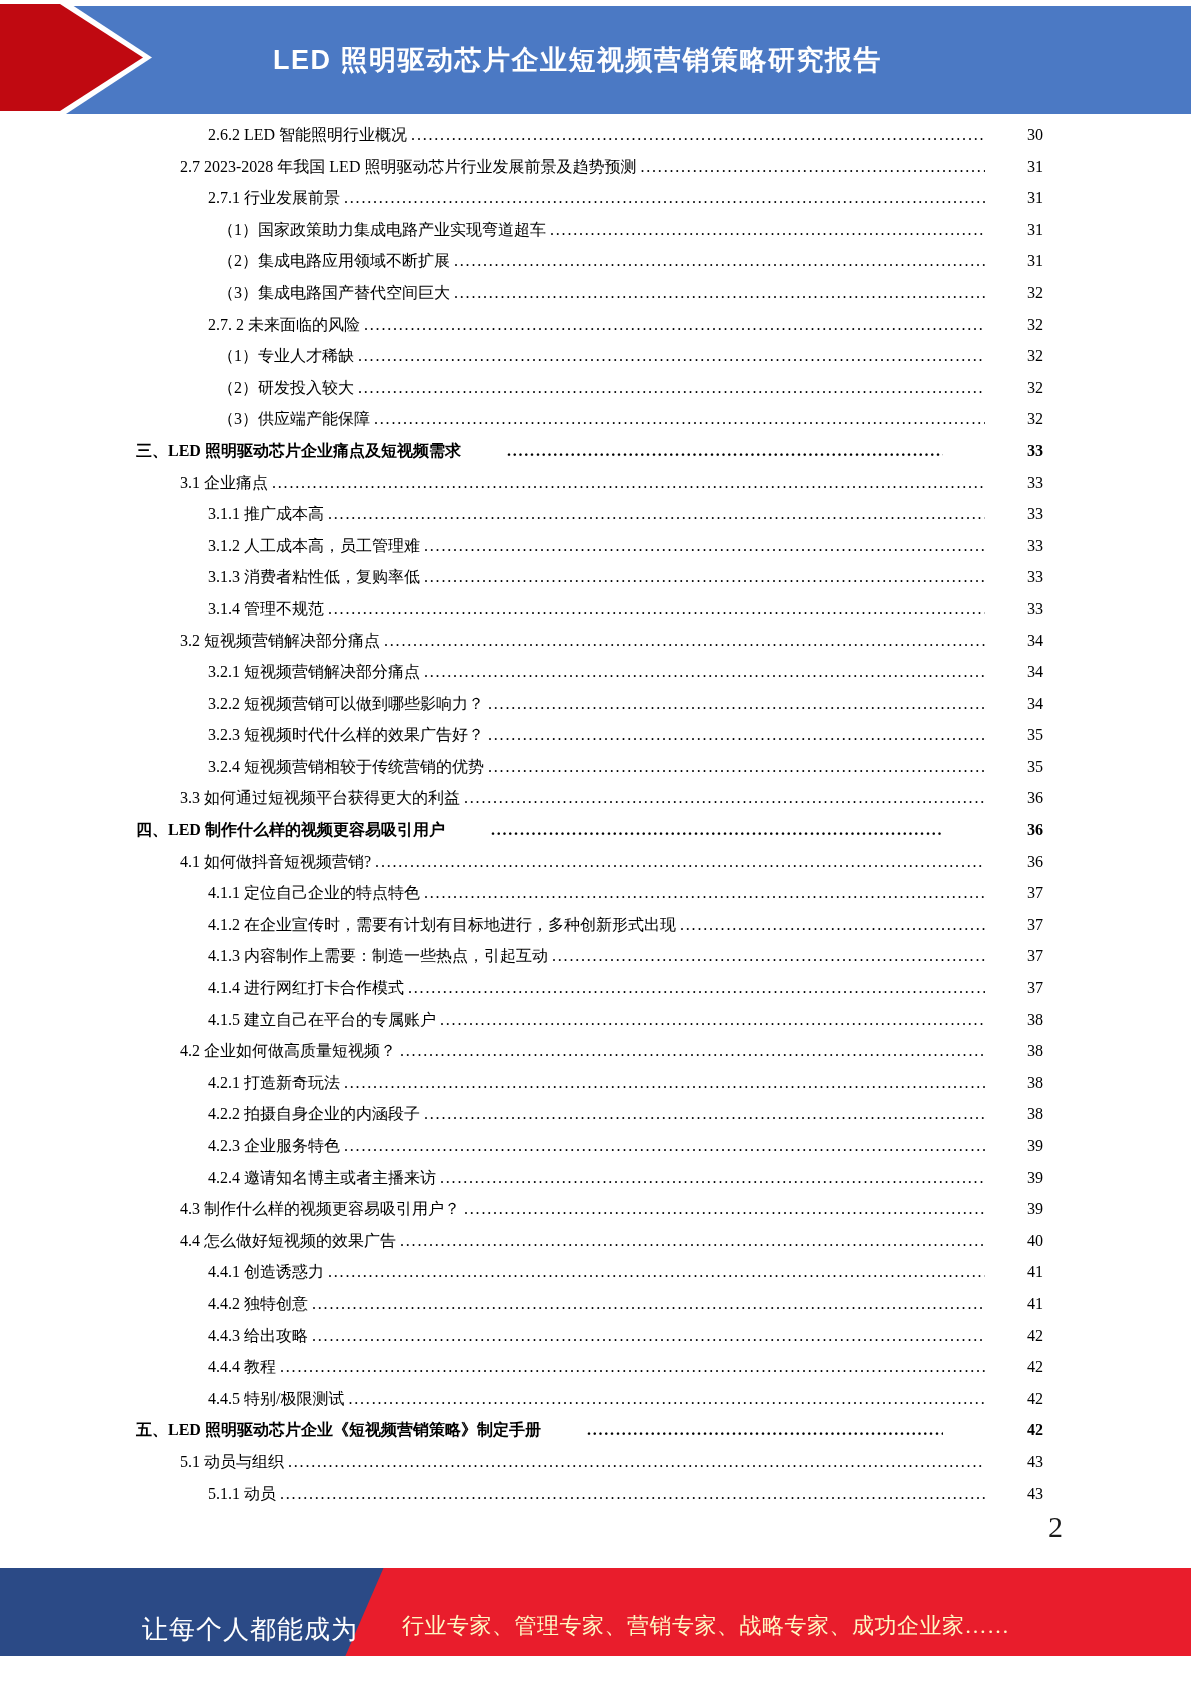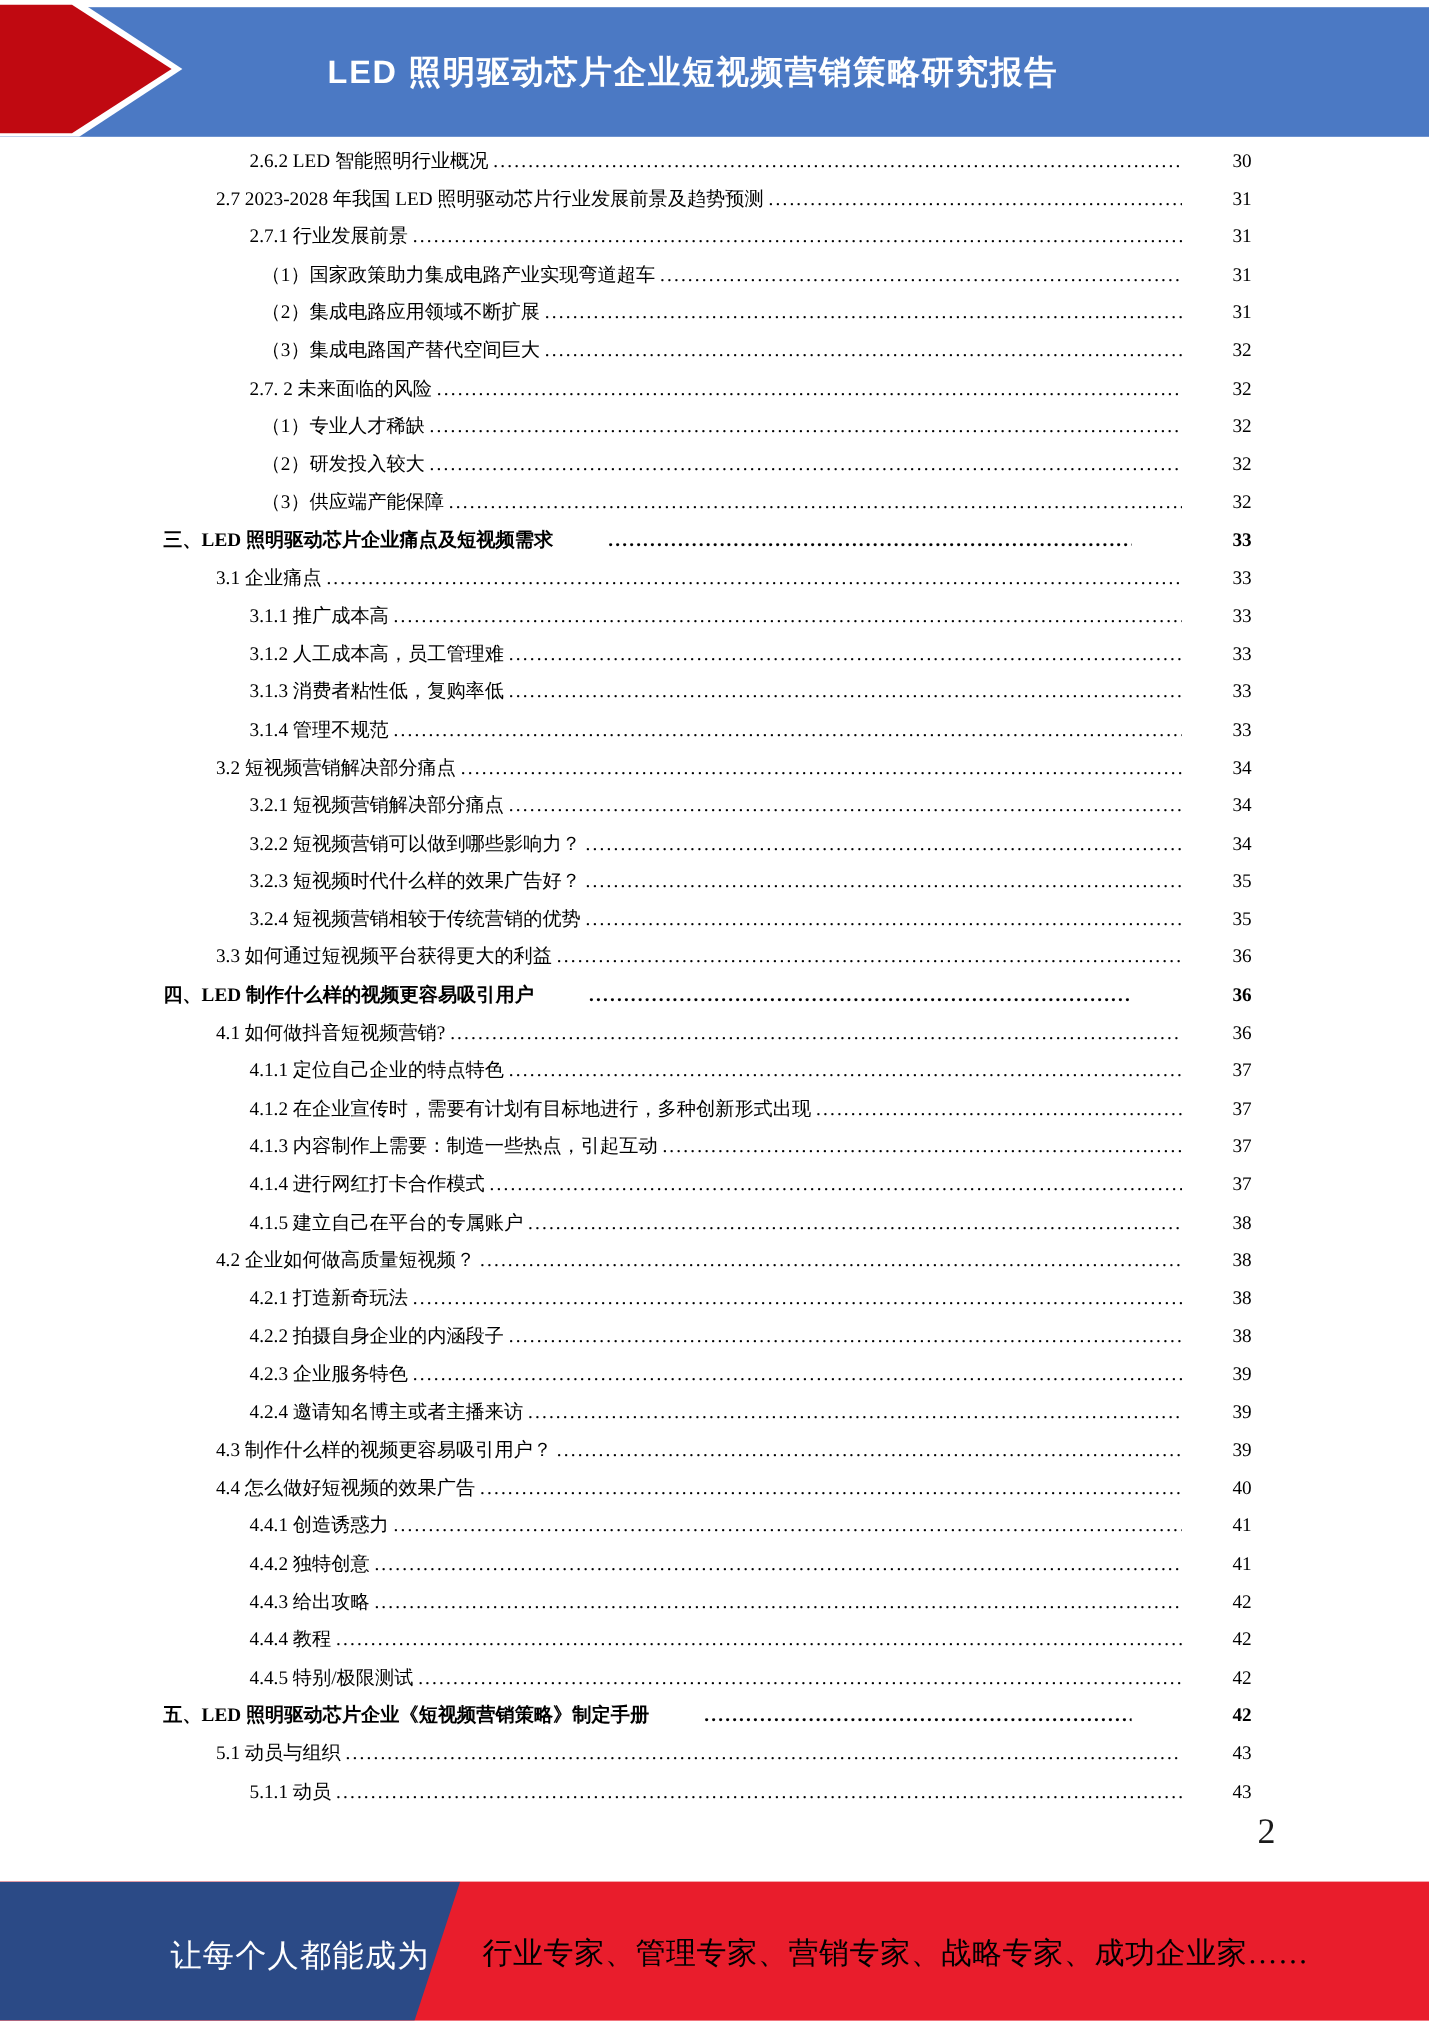--- a/index.html
+++ b/index.html
@@ -49,35 +49,35 @@
   .bold { font-weight:bold;gap:42px; }
 
   
   .page-number {
     position:absolute; left:1048px; top:1510px;
     font-size:30px; color:#1a1a1a;
   }
 
   
   .footer {
-    position:absolute; left:0; top:1568px; width:1191px; height:116px;
+    position:absolute; left:0; top:1568px; width:1191px; height:88px;
     background:var(--footer-red,#E91D2C);
   }
   .footer-blue {
     position:absolute; inset:0;
     background:var(--footer-blue,#2B4A86);
     clip-path:polygon(0 0, 32.2% 0, 29% 100%, 0 100%);
   }
   .footer-left-text {
     position:absolute; left:142px; top:44px;
     color:#fff; font-size:26px; letter-spacing:1px; white-space:nowrap;
   }
   .footer-right-text {
     position:absolute; left:402px; top:43px;
-    color:#000000; font-size:25px; letter-spacing:0.5px; white-space:nowrap;
+    color:#fef9c3; font-size:22px; letter-spacing:0.5px; white-space:nowrap;
   }
 </style>
 </head>
 <body style="--header-blue: #4B79C4; --footer-blue: #2B4A86; --footer-red: #E91D2C;">
 
 <header class="banner">
   <div class="banner-title">LED 照明驱动芯片企业短视频营销策略研究报告</div>
 </header>
 <div class="arrow-wrap">
   <svg width="160" height="113" viewBox="0 0 160 113" xmlns="http://www.w3.org/2000/svg">

